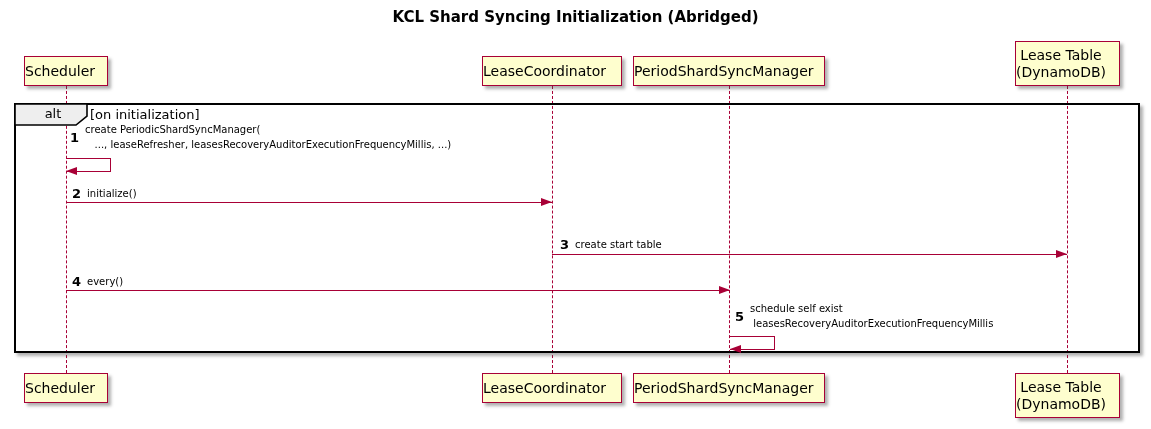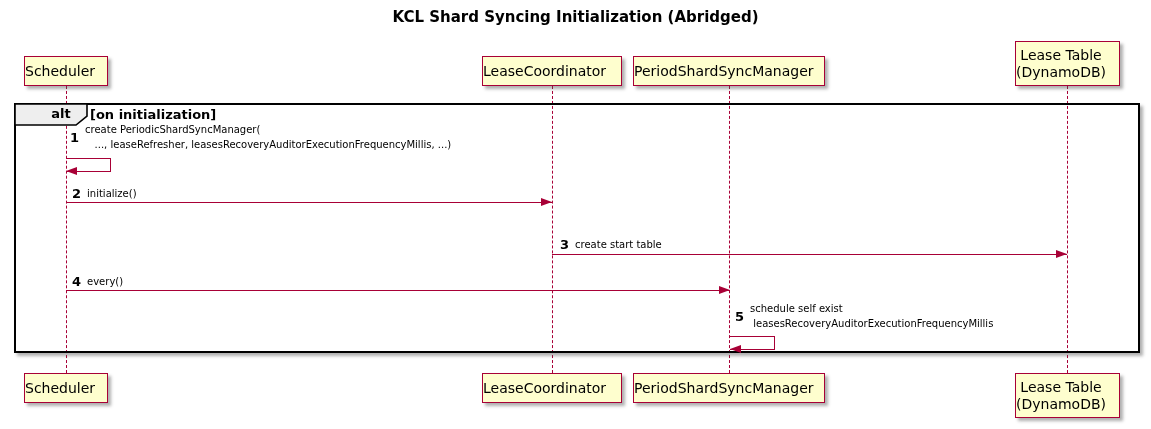--- a/index.html
+++ b/index.html
@@ -43,31 +43,31 @@
   }
   .frame {
     position: absolute;
     border: 2px solid #000;
     background: transparent;
     box-shadow: 3px 3px 3px rgba(80,80,80,0.45);
   }
   .operator-pentagon { position: absolute; left: -1px; top: -1px; }
   .operator-label {
     position: absolute;
-    left: 16px; top: 1px;
+    left: 8px; top: 1px;
     width: 58px;
     text-align: center;
     font-size: 13px;
-    font-weight: bold;
+    font-weight: normal;
     color: #000;
   }
   .guard-label {
     position: absolute;
     font-size: 13px;
-    font-weight: bold;
+    font-weight: normal;
     color: #000;
     white-space: nowrap;
   }
   .message {
     position: absolute;
     display: flex;
     align-items: center;
     gap: 6px;
     color: #000;
   }

